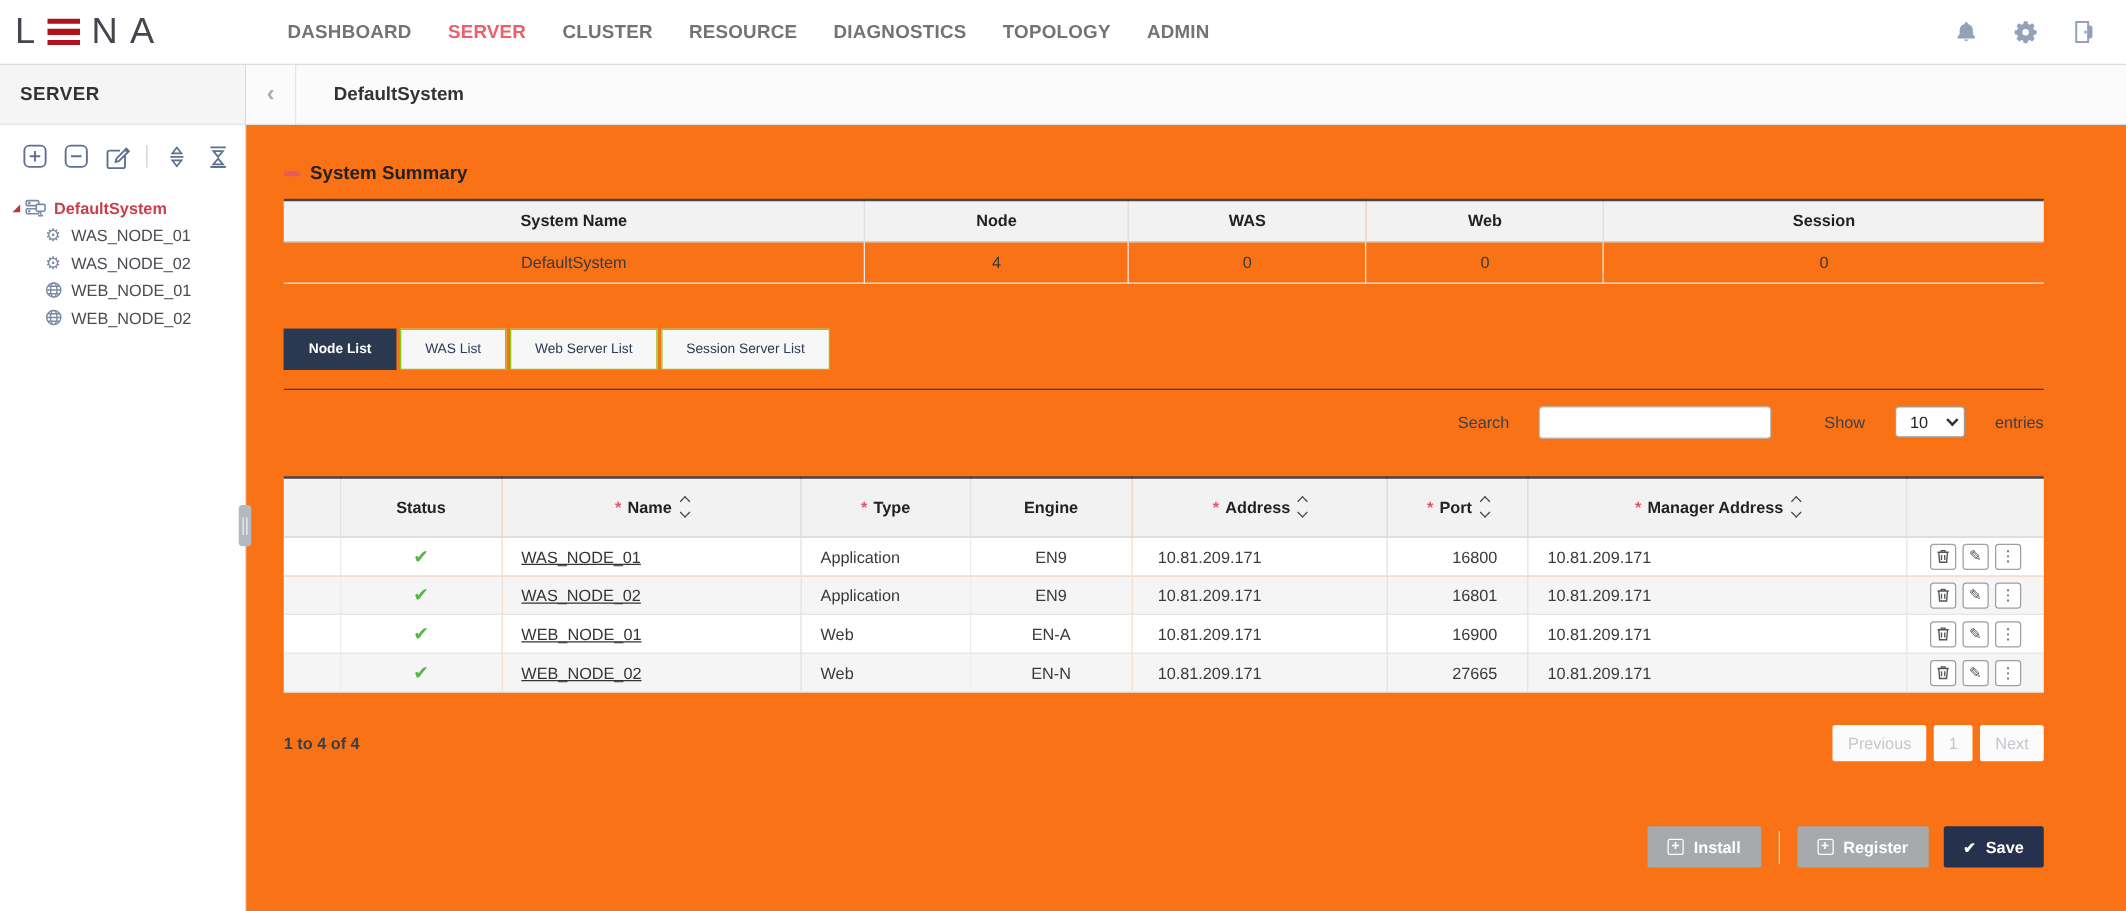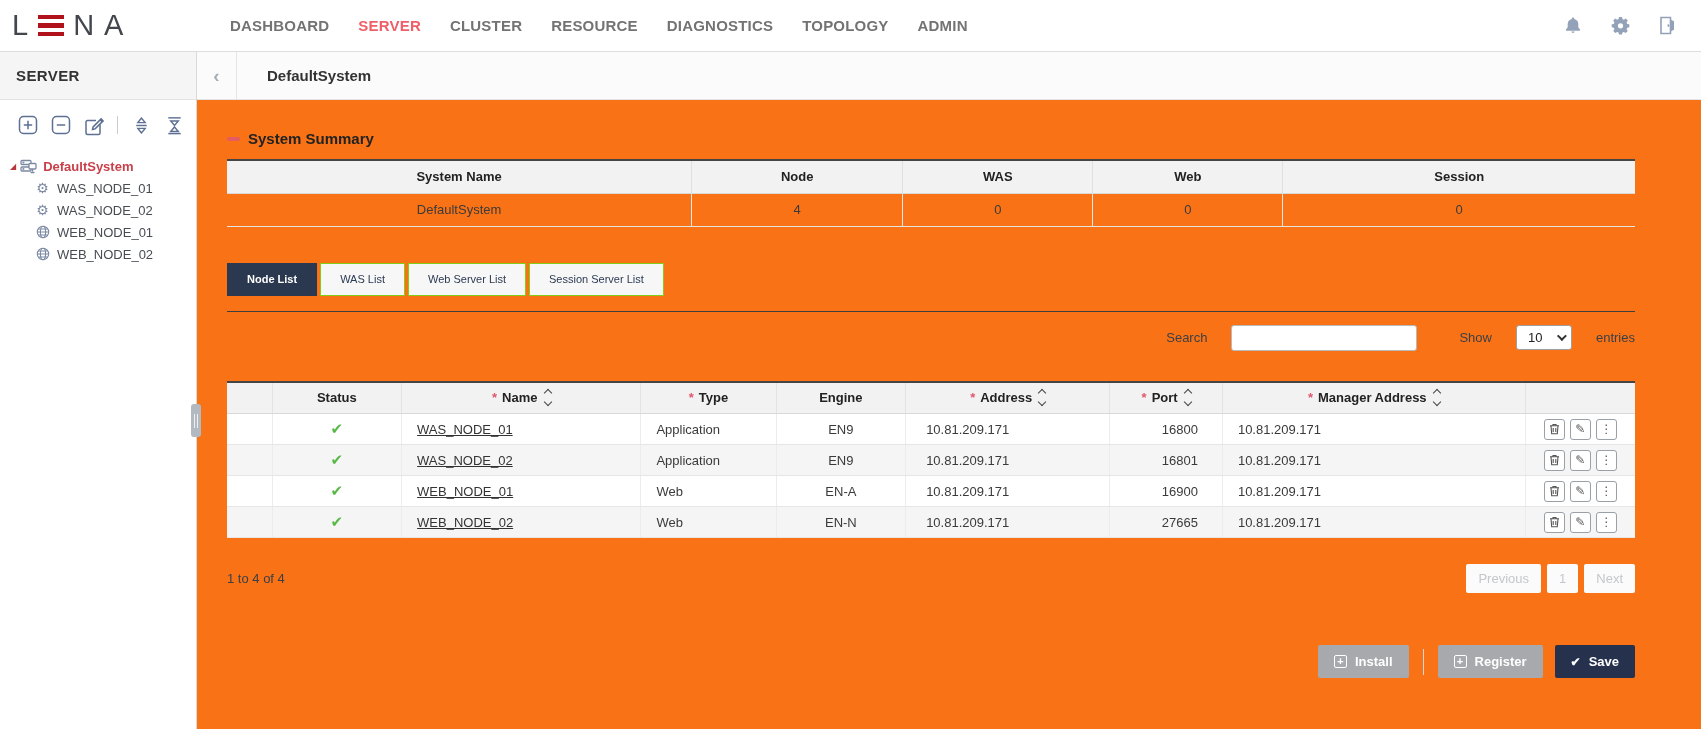--- a/index.html
+++ b/index.html
@@ -87,21 +87,21 @@
                   font-family:"Liberation Sans", sans-serif; font-size:13px; color:#333; outline:none; }
   .show-label { margin-left:18px; }
   .fake-select { width:56px; height:25px; border:1px solid #9f9f9f; border-radius:3px; background:#fff;
                  display:flex; align-items:center; padding:0 7px 0 11px; cursor:pointer; gap:8px; }
   .fake-select .val { flex:1; color:#222; }
   .fake-select .chev { width:7px; height:7px; border-right:2px solid #333; border-bottom:2px solid #333;
                        transform:rotate(45deg) translateY(-2px); }
 
   
   .node-table { margin-top:30px; border-top:2px solid #454545; }
-  .node-table th { background:#f2f2f2; height:32px; font-size:13px; font-weight:700; color:#222;
+  .node-table th { background:#f2f2f2; height:48px; font-size:13px; font-weight:700; color:#222;
                    border-bottom:1px solid #d9d9d9; border-right:1px solid #e3e3e3; }
   .node-table th:last-child, .node-table td:last-child { border-right:none; }
   .node-table td { height:31px; border-bottom:1px solid #e6e6e6; border-right:1px solid #ececec;
                    color:#3a3a3a; background:#fff; }
   .node-table tr.alt td { background:#f5f5f5; }
   .th-flex { display:inline-flex; align-items:center; gap:5px; }
   .req { color:#e0566b; font-weight:700; }
   .sort-icon { display:inline-flex; flex-direction:column; gap:3px; margin-left:2px; }
   .sort-icon b { display:block; width:6px; height:6px; border-left:1.6px solid #444; border-top:1.6px solid #444; }
   .sort-icon b.up { transform:rotate(45deg); }
@@ -117,21 +117,21 @@
   td.c-manager { padding-left:15px; }
   td.c-actions { text-align:center; }
   .row-actions { display:inline-flex; gap:5px; }
   .mini-btn { width:21px; height:21px; border:1px solid #9aa0a6; border-radius:3px; background:#fff;
               display:inline-flex; align-items:center; justify-content:center; cursor:pointer;
               color:#555; font-size:12px; line-height:1; }
   .mini-btn svg { display:block; }
 
   
   .info-row { display:flex; align-items:center; margin-top:26px; }
-  .info-text { color:#3a3f47; }
+  .info-text { color:#3a3f47;font-weight:bold; }
   .pager { margin-left:auto; display:flex; align-items:center; gap:6px; }
   .pager .pbtn { padding:7px 12px; color:#c3c7cc; background:#fbfbfb; border-radius:2px;
                  font-size:13px; cursor:default; }
 
   
   .footer-actions { display:flex; align-items:center; justify-content:flex-end; gap:12px; margin-top:52px; }
   .btn { height:33px; border:none; border-radius:2px; display:inline-flex; align-items:center;
          gap:8px; padding:0 16px; font-family:"Liberation Sans", sans-serif;
          font-size:13px; font-weight:700; color:#fff; cursor:pointer; }
   .btn-gray { background:#a7a9ac; }

